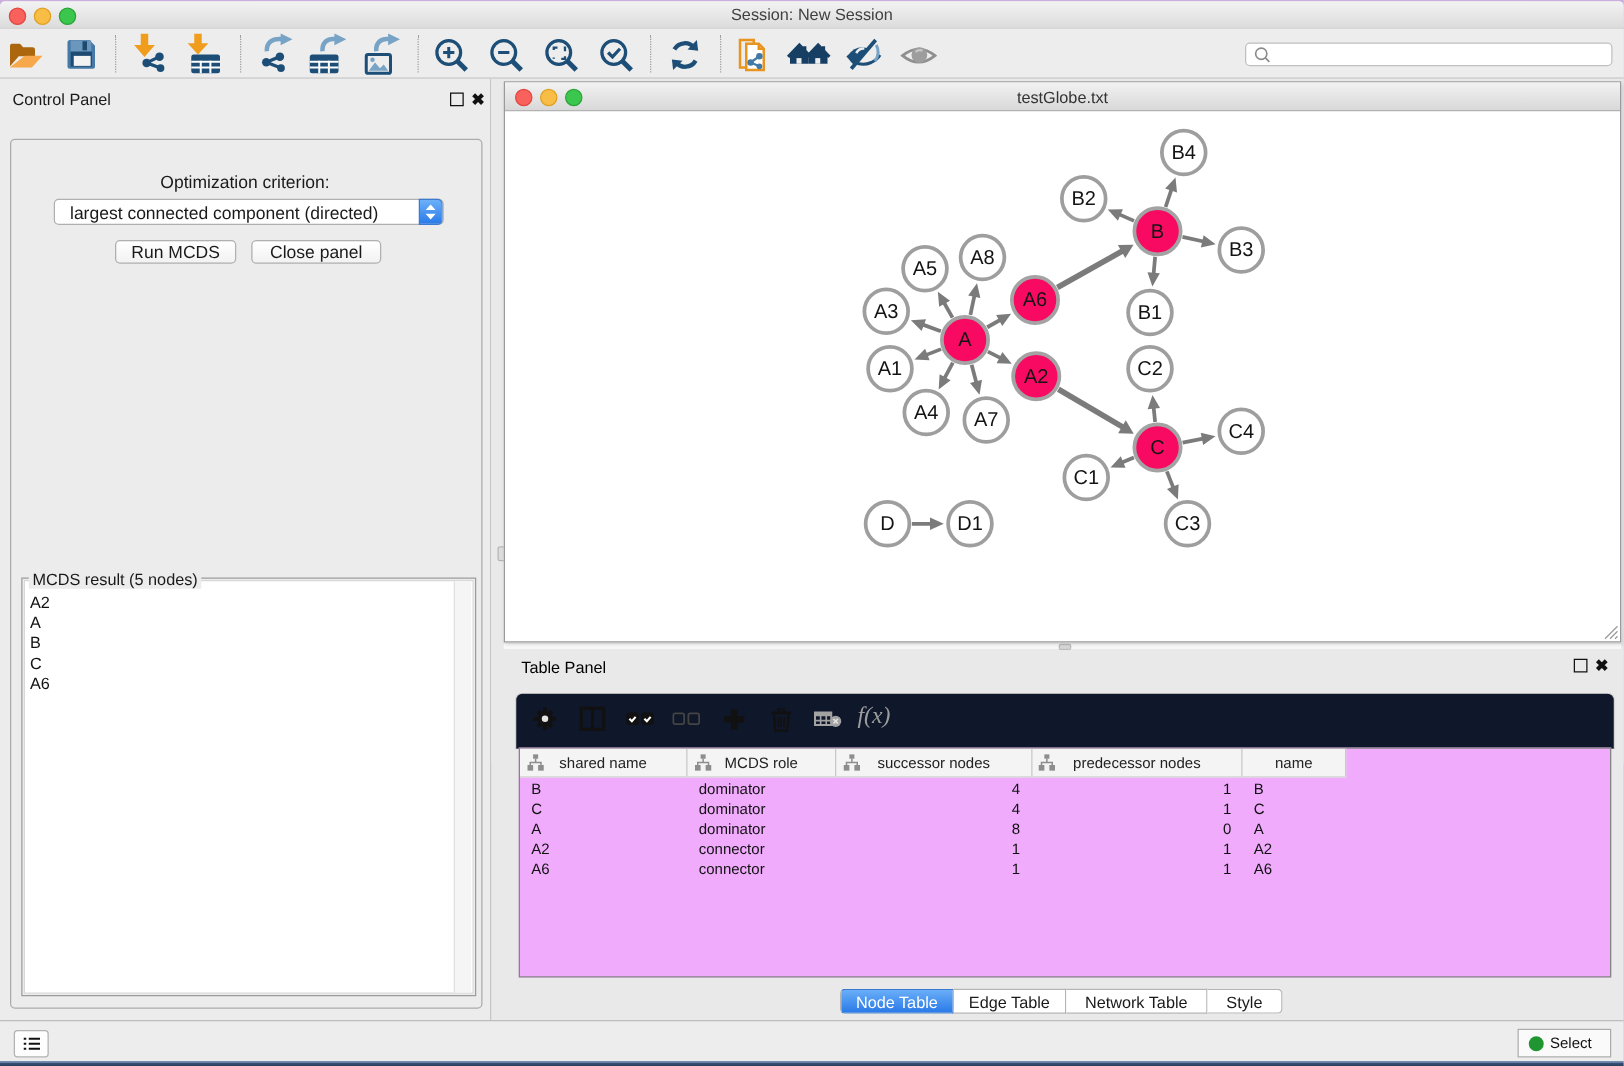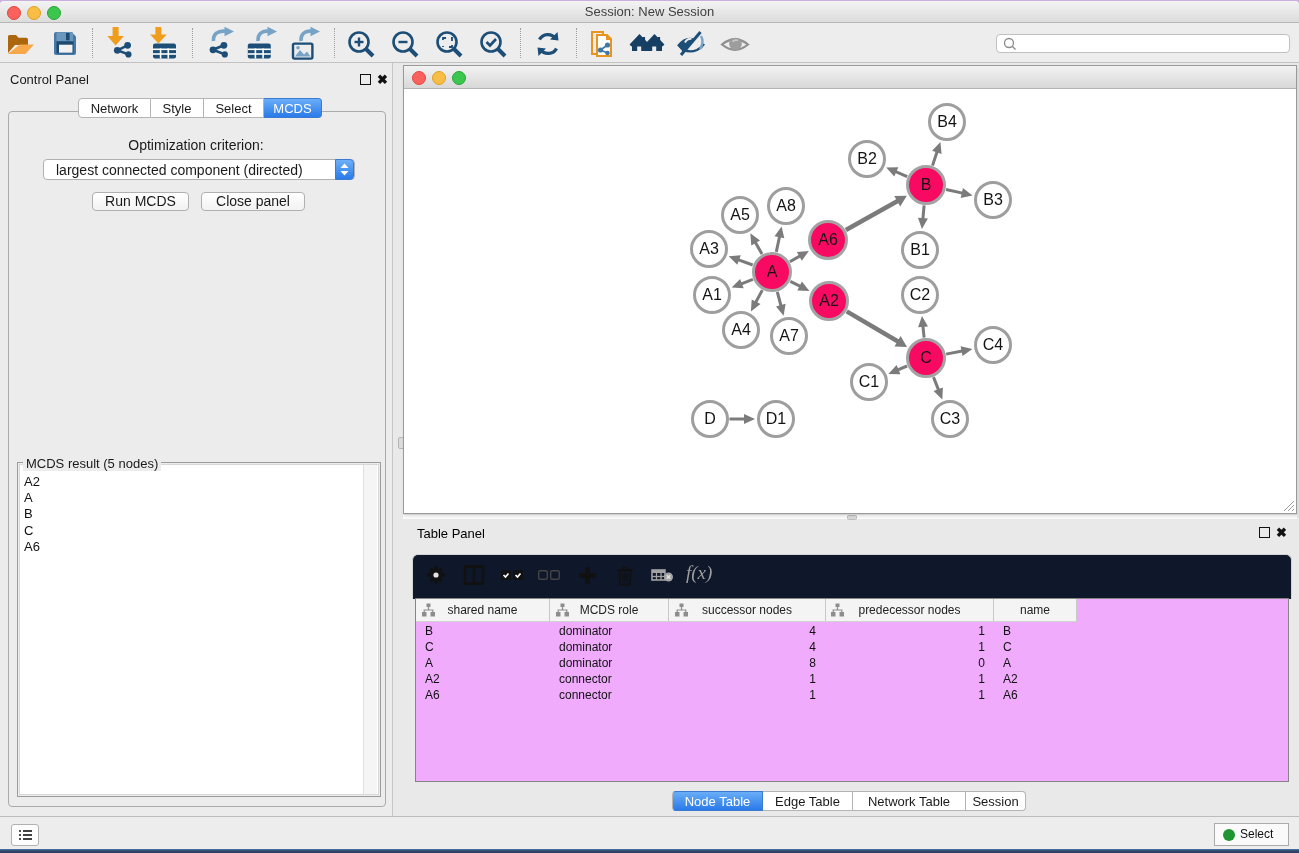--- a/index.html
+++ b/index.html
@@ -205,26 +205,20 @@
       </svg>
   </div>
   <div id="deskL"></div>
   <div id="deskR"></div>
   <div id="cp-title">Control Panel</div>
   <div class="winbtns">
       <div class="sq" style="left:360px;top:73px"></div>
       <div class="x" style="left:377px;top:74px">✖</div>
     </div>
   <div id="cp-pane"></div>
-  <div class="tabbar" style="left:78px;top:97px">
-    <div class="tab" style="width:71px">Network</div>
-    <div class="tab" style="width:52px">Style</div>
-    <div class="tab" style="width:59px">Select</div>
-    <div class="tab sel" style="width:57px">MCDS</div>
-  </div>
   <div id="opt-label">Optimization criterion:</div>
   <div id="dropdown">
     <div class="txt">largest connected component (directed)</div>
     <div class="btn"><svg width="17" height="19">
           <path d="M4.5 8 L8.5 3.5 L12.5 8 Z" fill="#fff"></path>
           <path d="M4.5 11 L8.5 15.5 L12.5 11 Z" fill="#fff"></path>
         </svg></div>
   </div>
   <div class="pushbtn" style="left:92px;top:191px;width:95px">Run MCDS</div>
   <div class="pushbtn" style="left:201px;top:191px;width:102px">Close panel</div>
@@ -236,20 +230,21 @@
     <div class="lbl">MCDS result (5 nodes)</div>
   </div>
   <div style="position:absolute;left:398px;top:436px;width:5px;height:10px;background:#dcdcdc;border:1px solid #b5b5b5;border-radius:2px;"></div>
   <div style="position:absolute;left:403px;top:514px;width:894px;height:4px;background:#fbfbfb;"></div>
     <div style="position:absolute;left:847px;top:513.5px;width:8px;height:3.5px;background:#d9d9d9;border:1px solid #bdbdbd;border-radius:1.5px;"></div>
   <div id="netwin">
     <div id="nw-titlebar">
       <div class="tl t1"></div>
         <div class="tl t2"></div>
         <div class="tl t3"></div>
+      <div id="nw-title">testGlobe.txt</div>
     </div>
     <svg id="graph" width="891" height="424" viewBox="0 0 891 424">
       <g>
 <line x1="348.7" y1="176.0" x2="333.2" y2="170.3" stroke-width="3"></line>
 <polygon points="324.7,167.2 336.8,166.3 333.3,175.7"></polygon>
 <line x1="358.0" y1="165.1" x2="350.7" y2="152.2" stroke-width="3"></line>
 <polygon points="346.3,144.3 356.0,151.5 347.3,156.4"></polygon>
 <line x1="372.3" y1="162.9" x2="375.8" y2="146.3" stroke-width="3"></line>
 <polygon points="377.6,137.5 380.3,149.3 370.5,147.3"></polygon>
 <line x1="348.9" y1="190.3" x2="336.0" y2="195.3" stroke-width="3"></line>
@@ -452,21 +447,21 @@
     <div class="row" style="left:9px;top:88px">A6</div>
       <div class="row" style="left:143px;top:88px">connector</div>
       <div class="row" style="left:340px;top:88px;width:60px;text-align:right">1</div>
       <div class="row" style="left:509px;top:88px;width:60px;text-align:right">1</div>
       <div class="row" style="left:587px;top:88px">A6</div>
   </div>
   <div class="tabbar" style="left:672px;top:790px">
     <div class="tab sel" style="width:89px">Node Table</div>
     <div class="tab" style="width:89px">Edge Table</div>
     <div class="tab" style="width:112px">Network Table</div>
-    <div class="tab" style="width:59px">Session</div>
+    <div class="tab" style="width:59px">Style</div>
   </div>
   <div id="statusbar"></div>
   <div id="list-btn"><svg width="26" height="20">
         <g stroke="#111" stroke-width="1.6">
           <line x1="7" y1="6" x2="9" y2="6"></line>
           <line x1="11" y1="6" x2="20" y2="6"></line>
           <line x1="7" y1="10" x2="9" y2="10"></line>
           <line x1="11" y1="10" x2="20" y2="10"></line>
           <line x1="7" y1="14" x2="9" y2="14"></line>
           <line x1="11" y1="14" x2="20" y2="14"></line>

